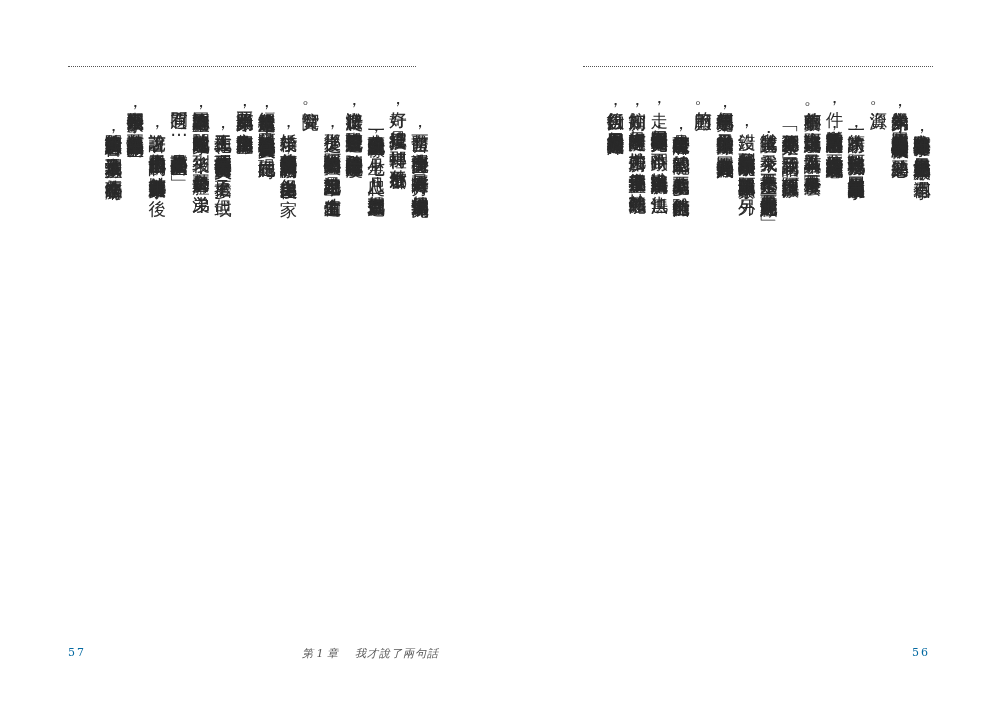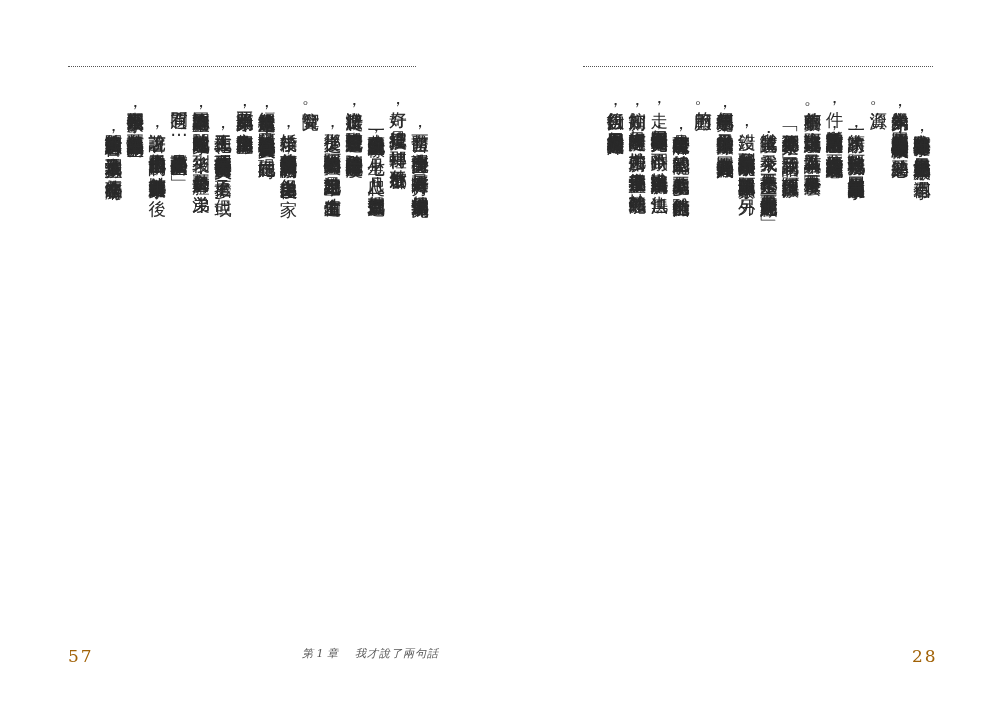--- a/index.html
+++ b/index.html
@@ -8,21 +8,21 @@
   .page { position:absolute; top:0; height:710px; width:500px; }
   .page.left { left:0; }
   .page.right { left:500px; }
   .rule { position:absolute; top:66px; height:0; border-top:1.5px dotted #555; }
   .page.left .rule { left:68px; width:348px; }
   .page.right .rule { left:83px; width:350px; }
   .col { position:absolute; top:98px; width:20px; font-size:17.5px; line-height:21.6px;
          writing-mode:vertical-rl; text-orientation:upright; letter-spacing:0.4px; color:#2a2a2a;
          white-space:nowrap; }
   .col.indent { top:120px; }
-  .folio { position:absolute; top:646px; font-family:"DejaVu Serif", serif; font-size:17px; color:#a16207; letter-spacing:2px; }
+  .folio { position:absolute; top:646px; font-family:"DejaVu Serif", serif; font-size:11px; color:#0369a1; letter-spacing:2px; }
   .runhead { position:absolute; top:646px; font-family:"DejaVu Serif", serif; font-size:11px; color:#555;font-style:italic; }
 </style>
 </head>
 <body>
 
 <div class="page left">
   <div class="rule"></div>
   <div id="left-cols">
       <div class="col indent" style="left: 410px;">整體而言，小蔡沒有自理能力，最好要有人隨侍一旁，但偏偏她對周遭事物充滿</div>
       <div class="col" style="left: 388.1px;">好奇，總是這裡摸摸、那裡轉轉，什麼都不放過。</div>
@@ -57,14 +57,14 @@
       <div class="col indent" style="left: 280.6px;">「拜託你們不要帶走小蔡！」我才說了兩句話，阿珠便急得掉下眼淚。</div>
       <div class="col indent" style="left: 258.7px;">我微笑說道：「我今天來，不是要把小蔡帶走，而是要確保妳能夠一直照顧她。」</div>
       <div class="col indent" style="left: 236.8px;">沒錯，我的到訪是要去整體評估小蔡家的狀況。阿珠單親又單獨照顧小蔡，另外</div>
       <div class="col" style="left: 214.9px;">有個年紀還小的兒子，白天又得從事繁重的清潔工作，因此勢必要有資源介入減輕照</div>
       <div class="col" style="left: 193px;">顧的壓力。</div>
       <div class="col indent" style="left: 171.1px;">小蔡是重度智能障礙者，她的智能跟三、五歲的幼兒差不多，雖然能夠自由行</div>
       <div class="col" style="left: 149.2px;">走，但容易因為平衡問題搖搖晃晃，不時跌倒。她沒辦法自己上廁所跟洗澡，也無法</div>
       <div class="col" style="left: 127.3px;">控制如廁，如果沒有定時提醒、帶她去廁所，就會直接便溺在褲子上。她雖然勉強能</div>
       <div class="col" style="left: 105.4px;">夠自行扒飯，但老是會弄得四周宛如被槍火轟炸過。</div>
     </div>
-  <div class="folio" style="left:412px;">28</div>
+  <div class="folio" style="left:412px;">56</div>
 </div>
 
 </body></html>

